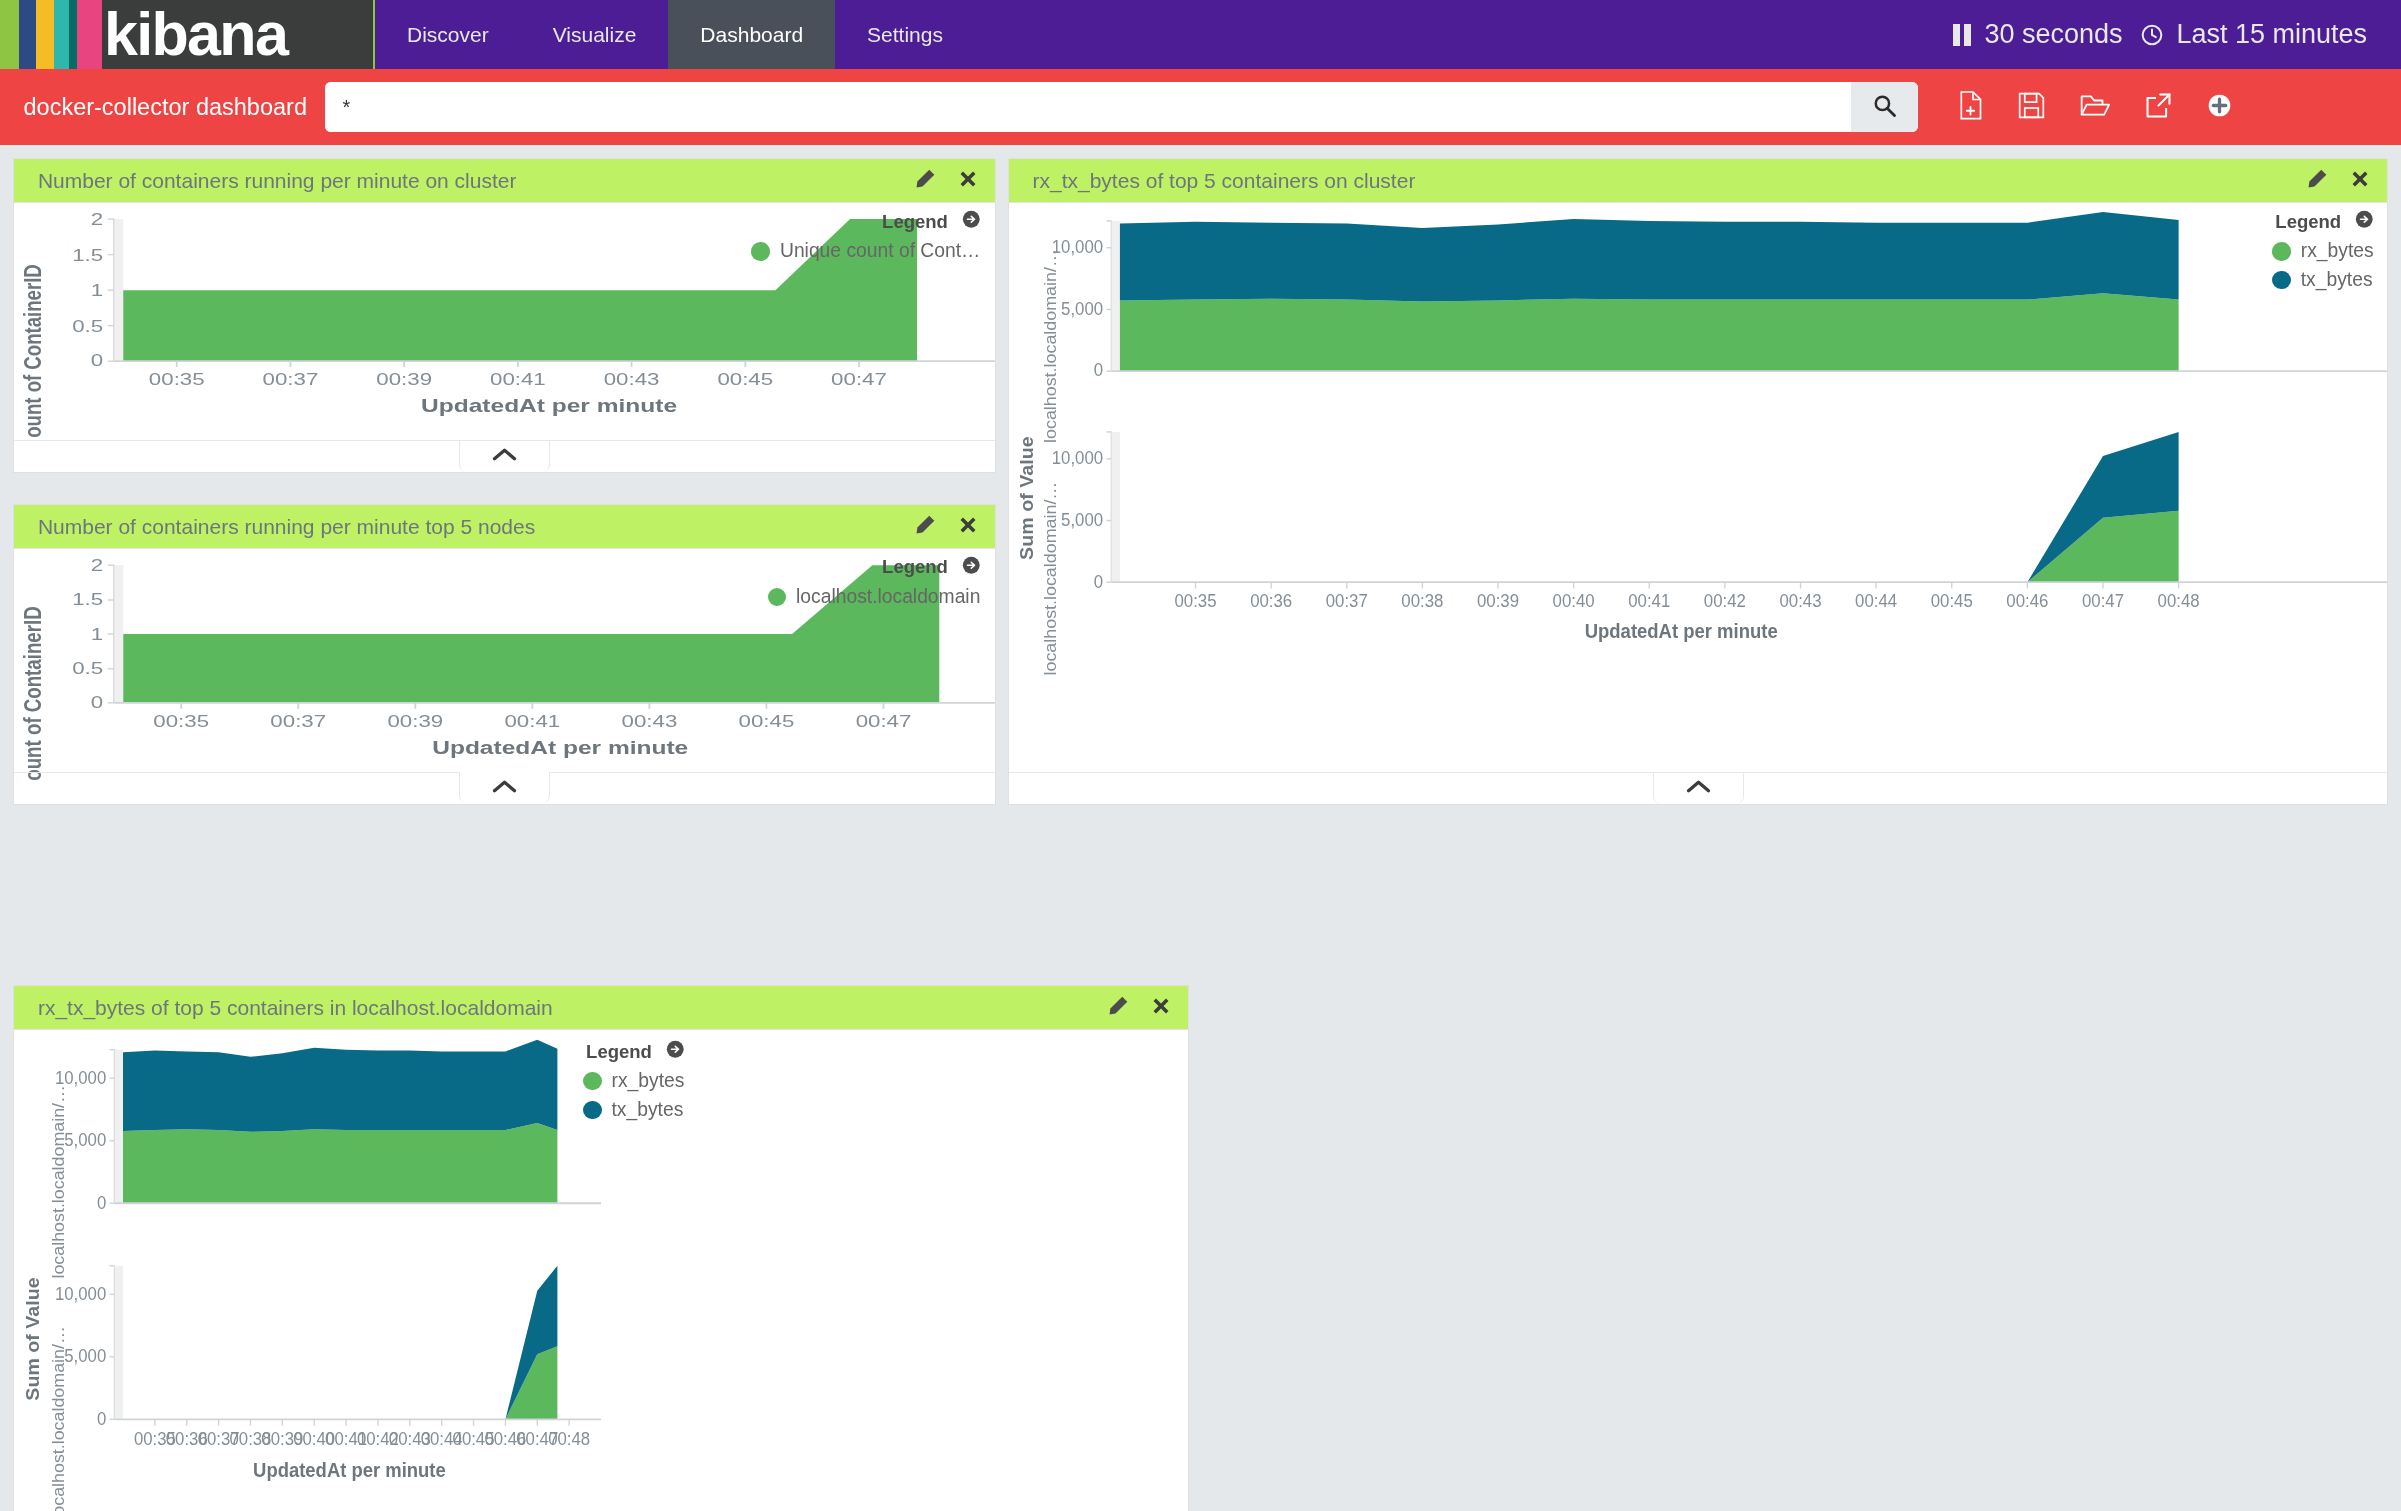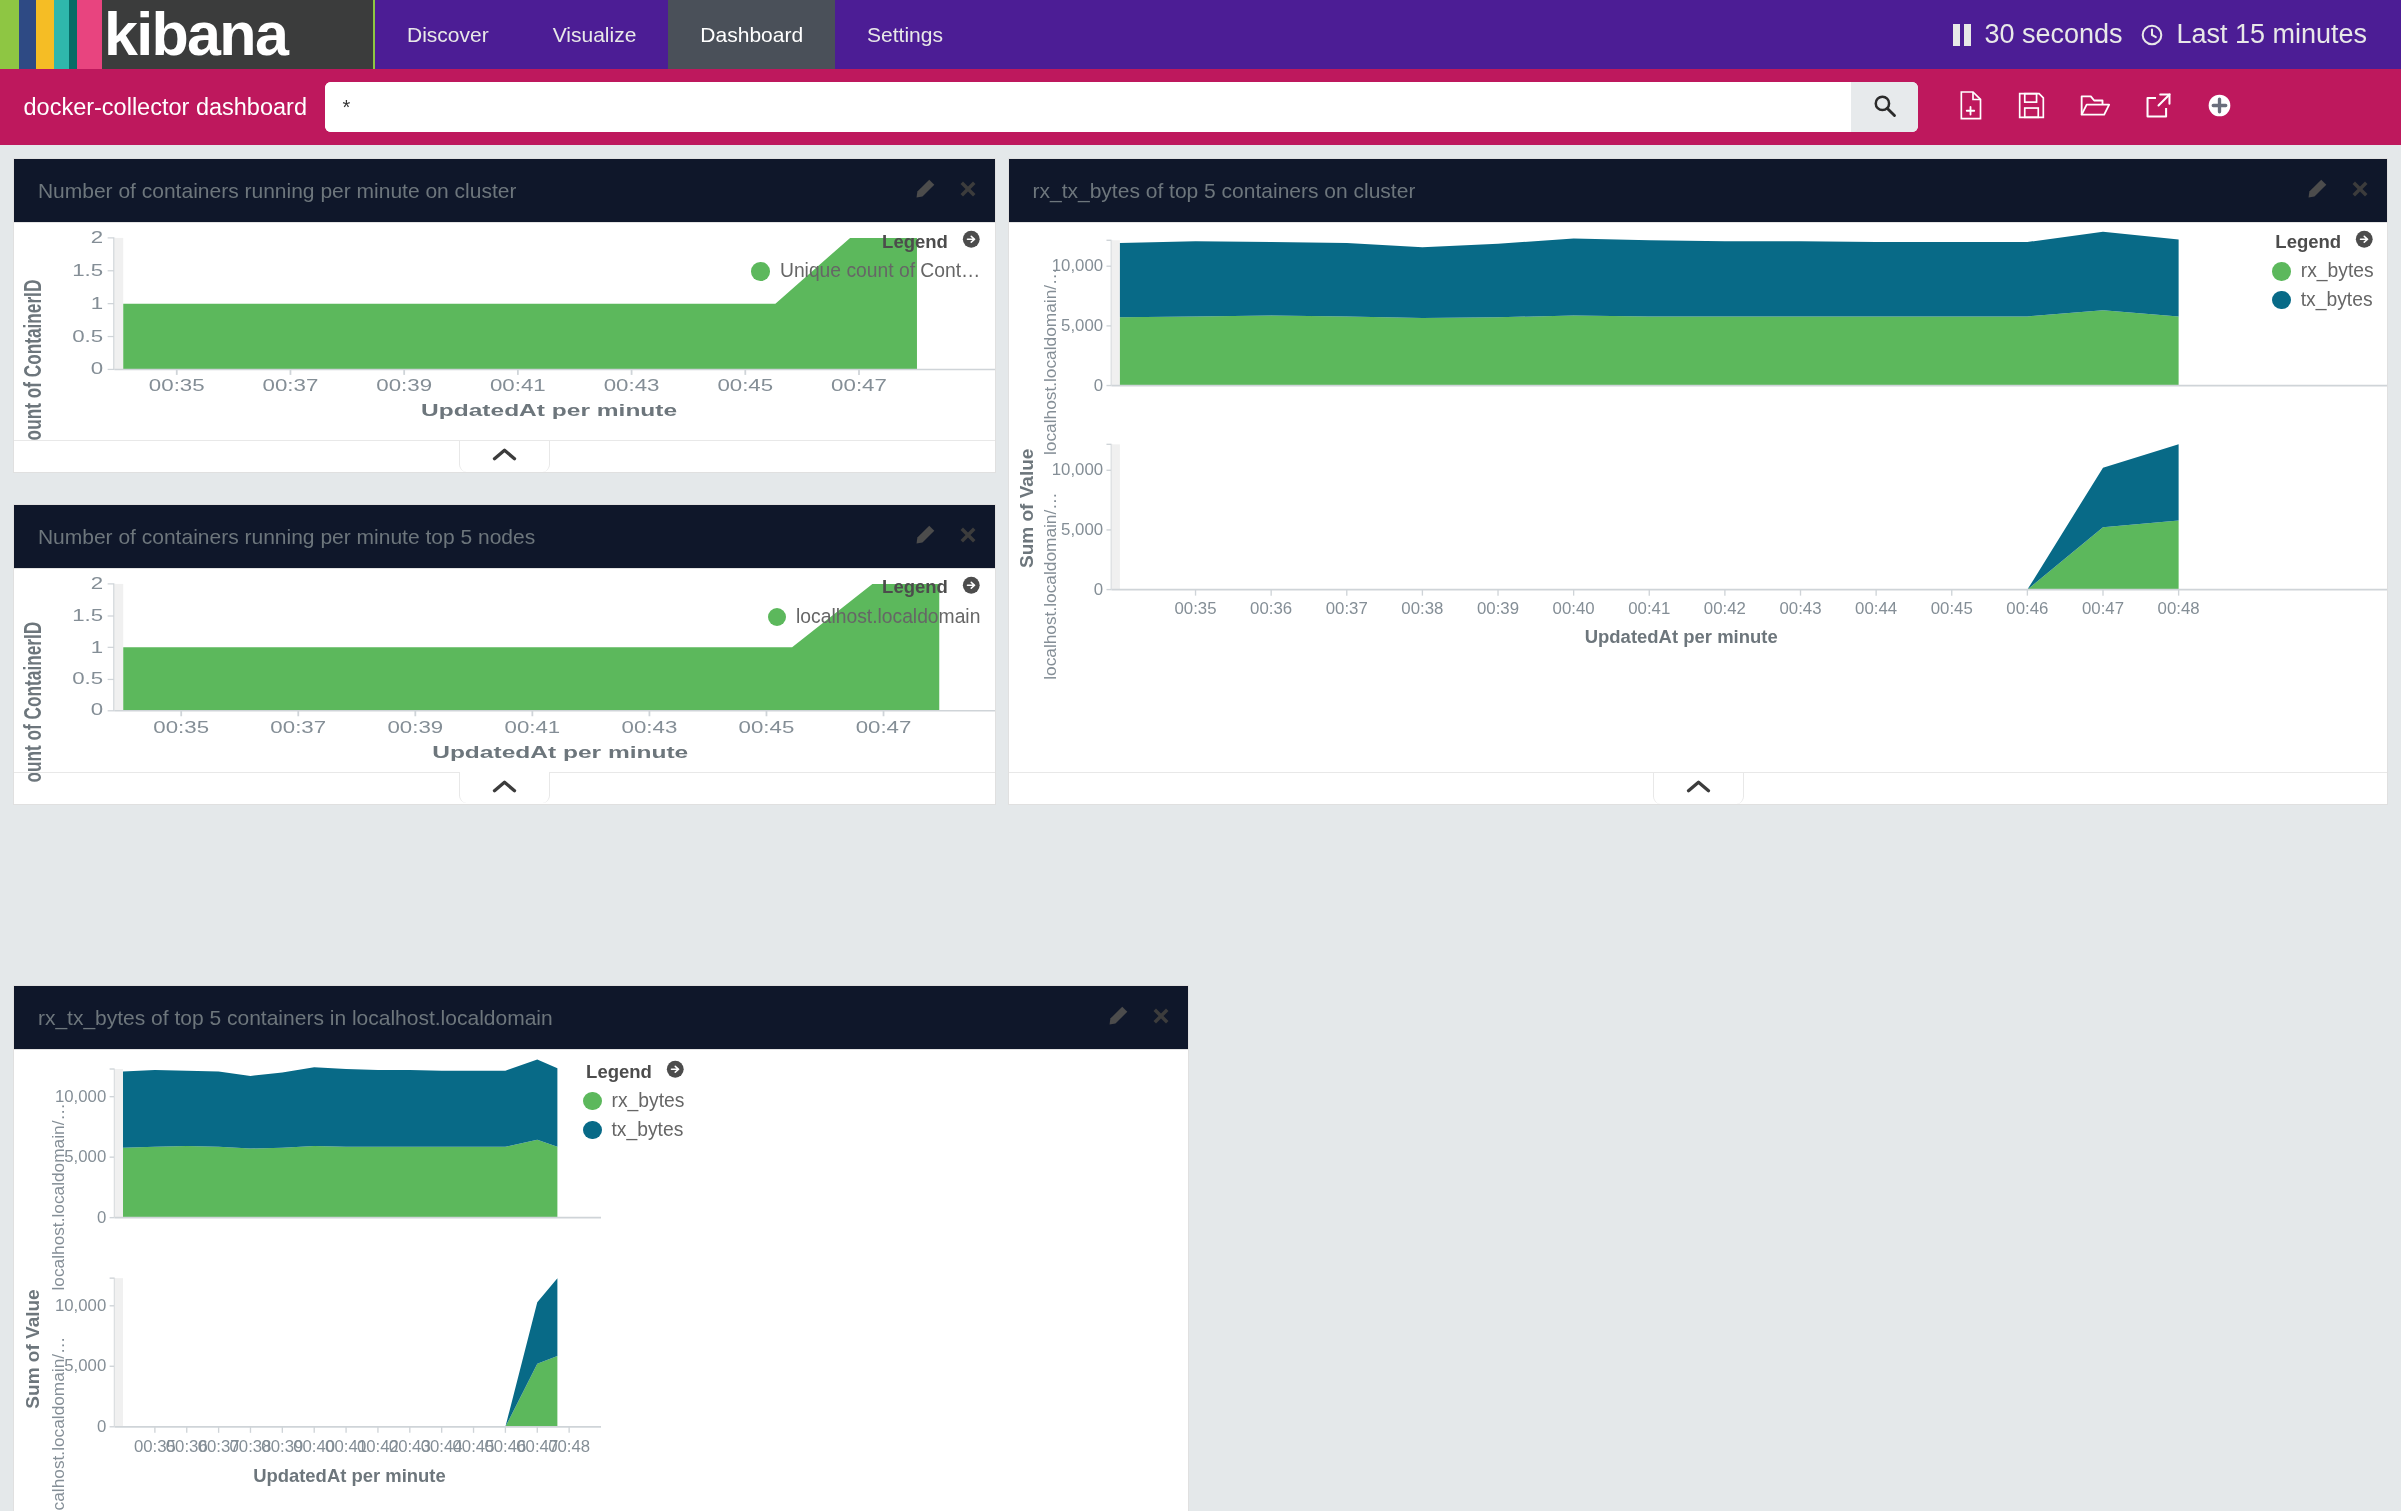--- a/index.html
+++ b/index.html
@@ -53,21 +53,21 @@
   }
   .nav-right .grp { display: flex; align-items: center; gap: 13.4px; cursor: pointer; }
   .pause-icon { display: flex; gap: 4.2px; }
   .pause-icon span { display: block; width: 6.7px; height: 22px; background: #e8e8e8; }
   .clock-icon { width: 22px; height: 22px; position: relative; }
   .clock-icon svg { display: block; }
 
   
   .querybar {
     height: 76px; width: 100%;
-    background: #be185d;
+    background: #ef4444;
     display: flex; align-items: center;
     padding: 0 25px 0 23.5px;
   }
   .dash-title { color: #fff; font-size: 23.5px; white-space: nowrap; }
   .search-wrap {
     margin-left: 18.5px;
     flex: 1;
     display: flex;
     height: 50px;
     border-radius: 5.9px;
@@ -96,22 +96,22 @@
 
   
   .grid { position: relative; width: 100%; height: calc(1512px - 144px); padding: 13.4px; }
   .panel {
     position: absolute;
     background: #fff;
     border: 0.8px solid #e0e0e0;
     display: flex; flex-direction: column;
   }
   .panel-head {
-    height: 64px;
-    background: #0f172a;
+    height: 44px;
+    background: #bef264;
     border-bottom: 0.8px solid #e4e4e4;
     display: flex; align-items: center;
     padding: 0 17px 0 23.5px;
     flex: none;
   }
   .panel-title { font-size: 21px; color: #6d767c; white-space: nowrap; overflow: hidden; }
   .panel-tools { margin-left: auto; display: flex; align-items: center; gap: 22px; }
   .panel-tools .tbtn { cursor: pointer; display: flex; }
   .panel-body { flex: 1; position: relative; overflow: hidden; display: flex; }
   .vis-area { flex: 1; position: relative; }

